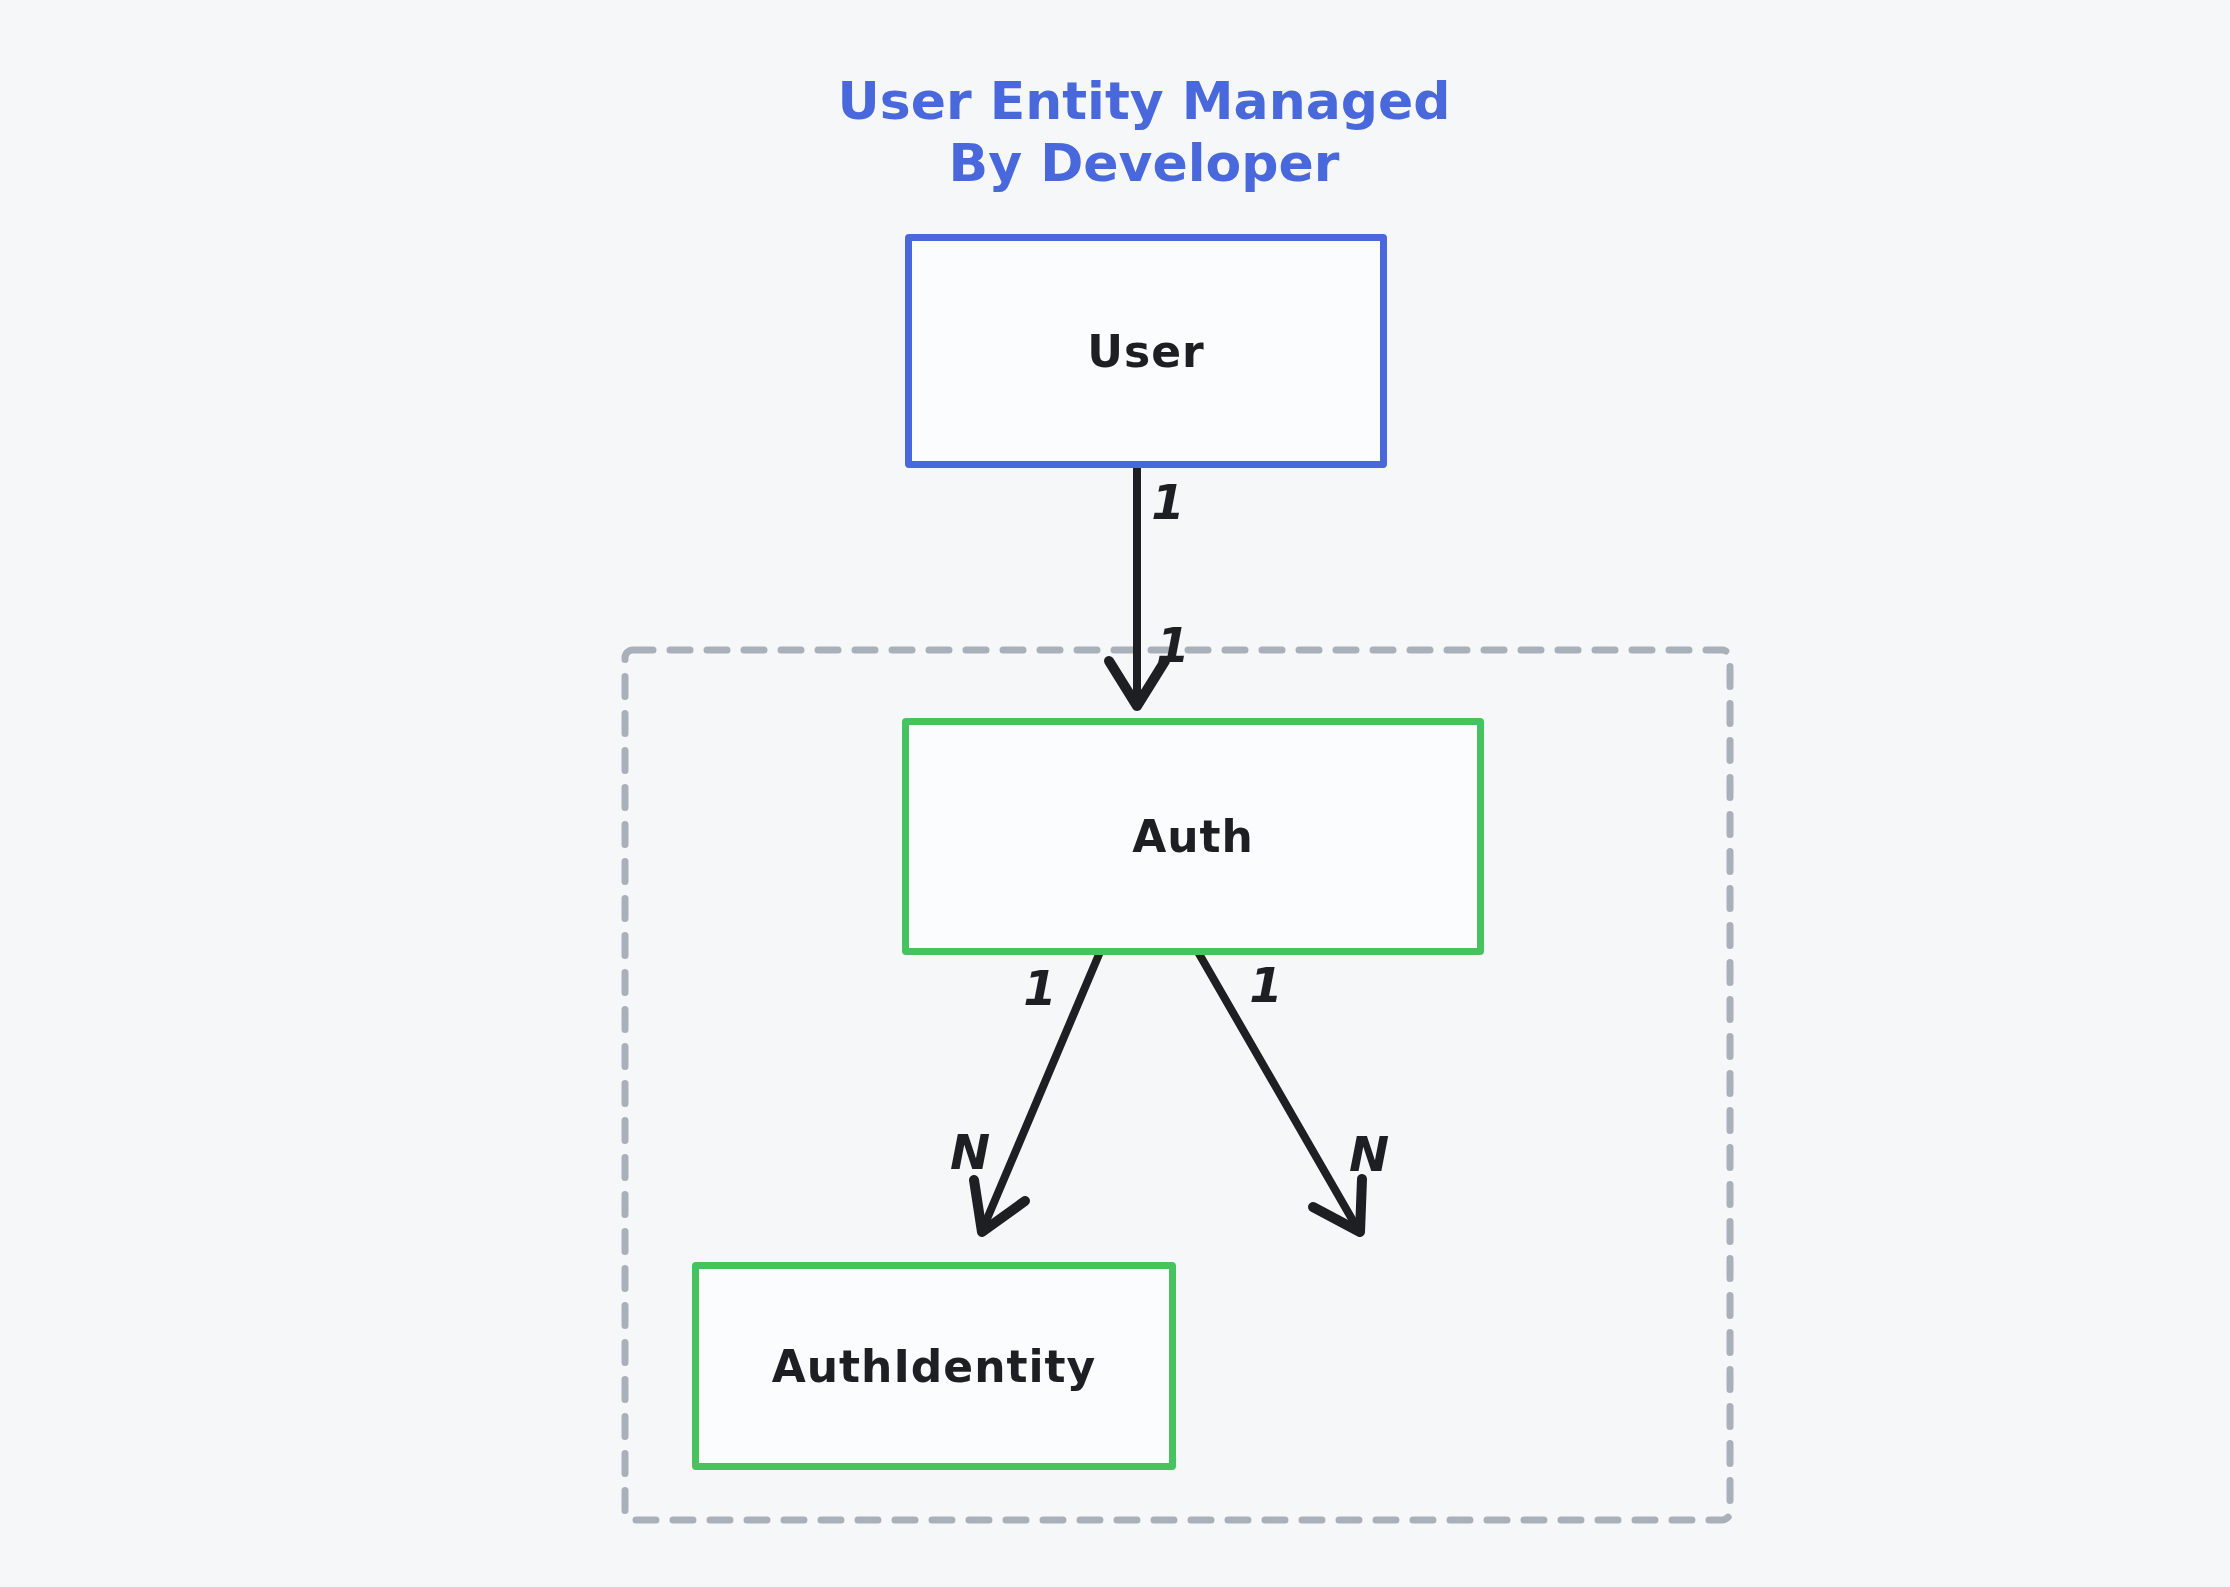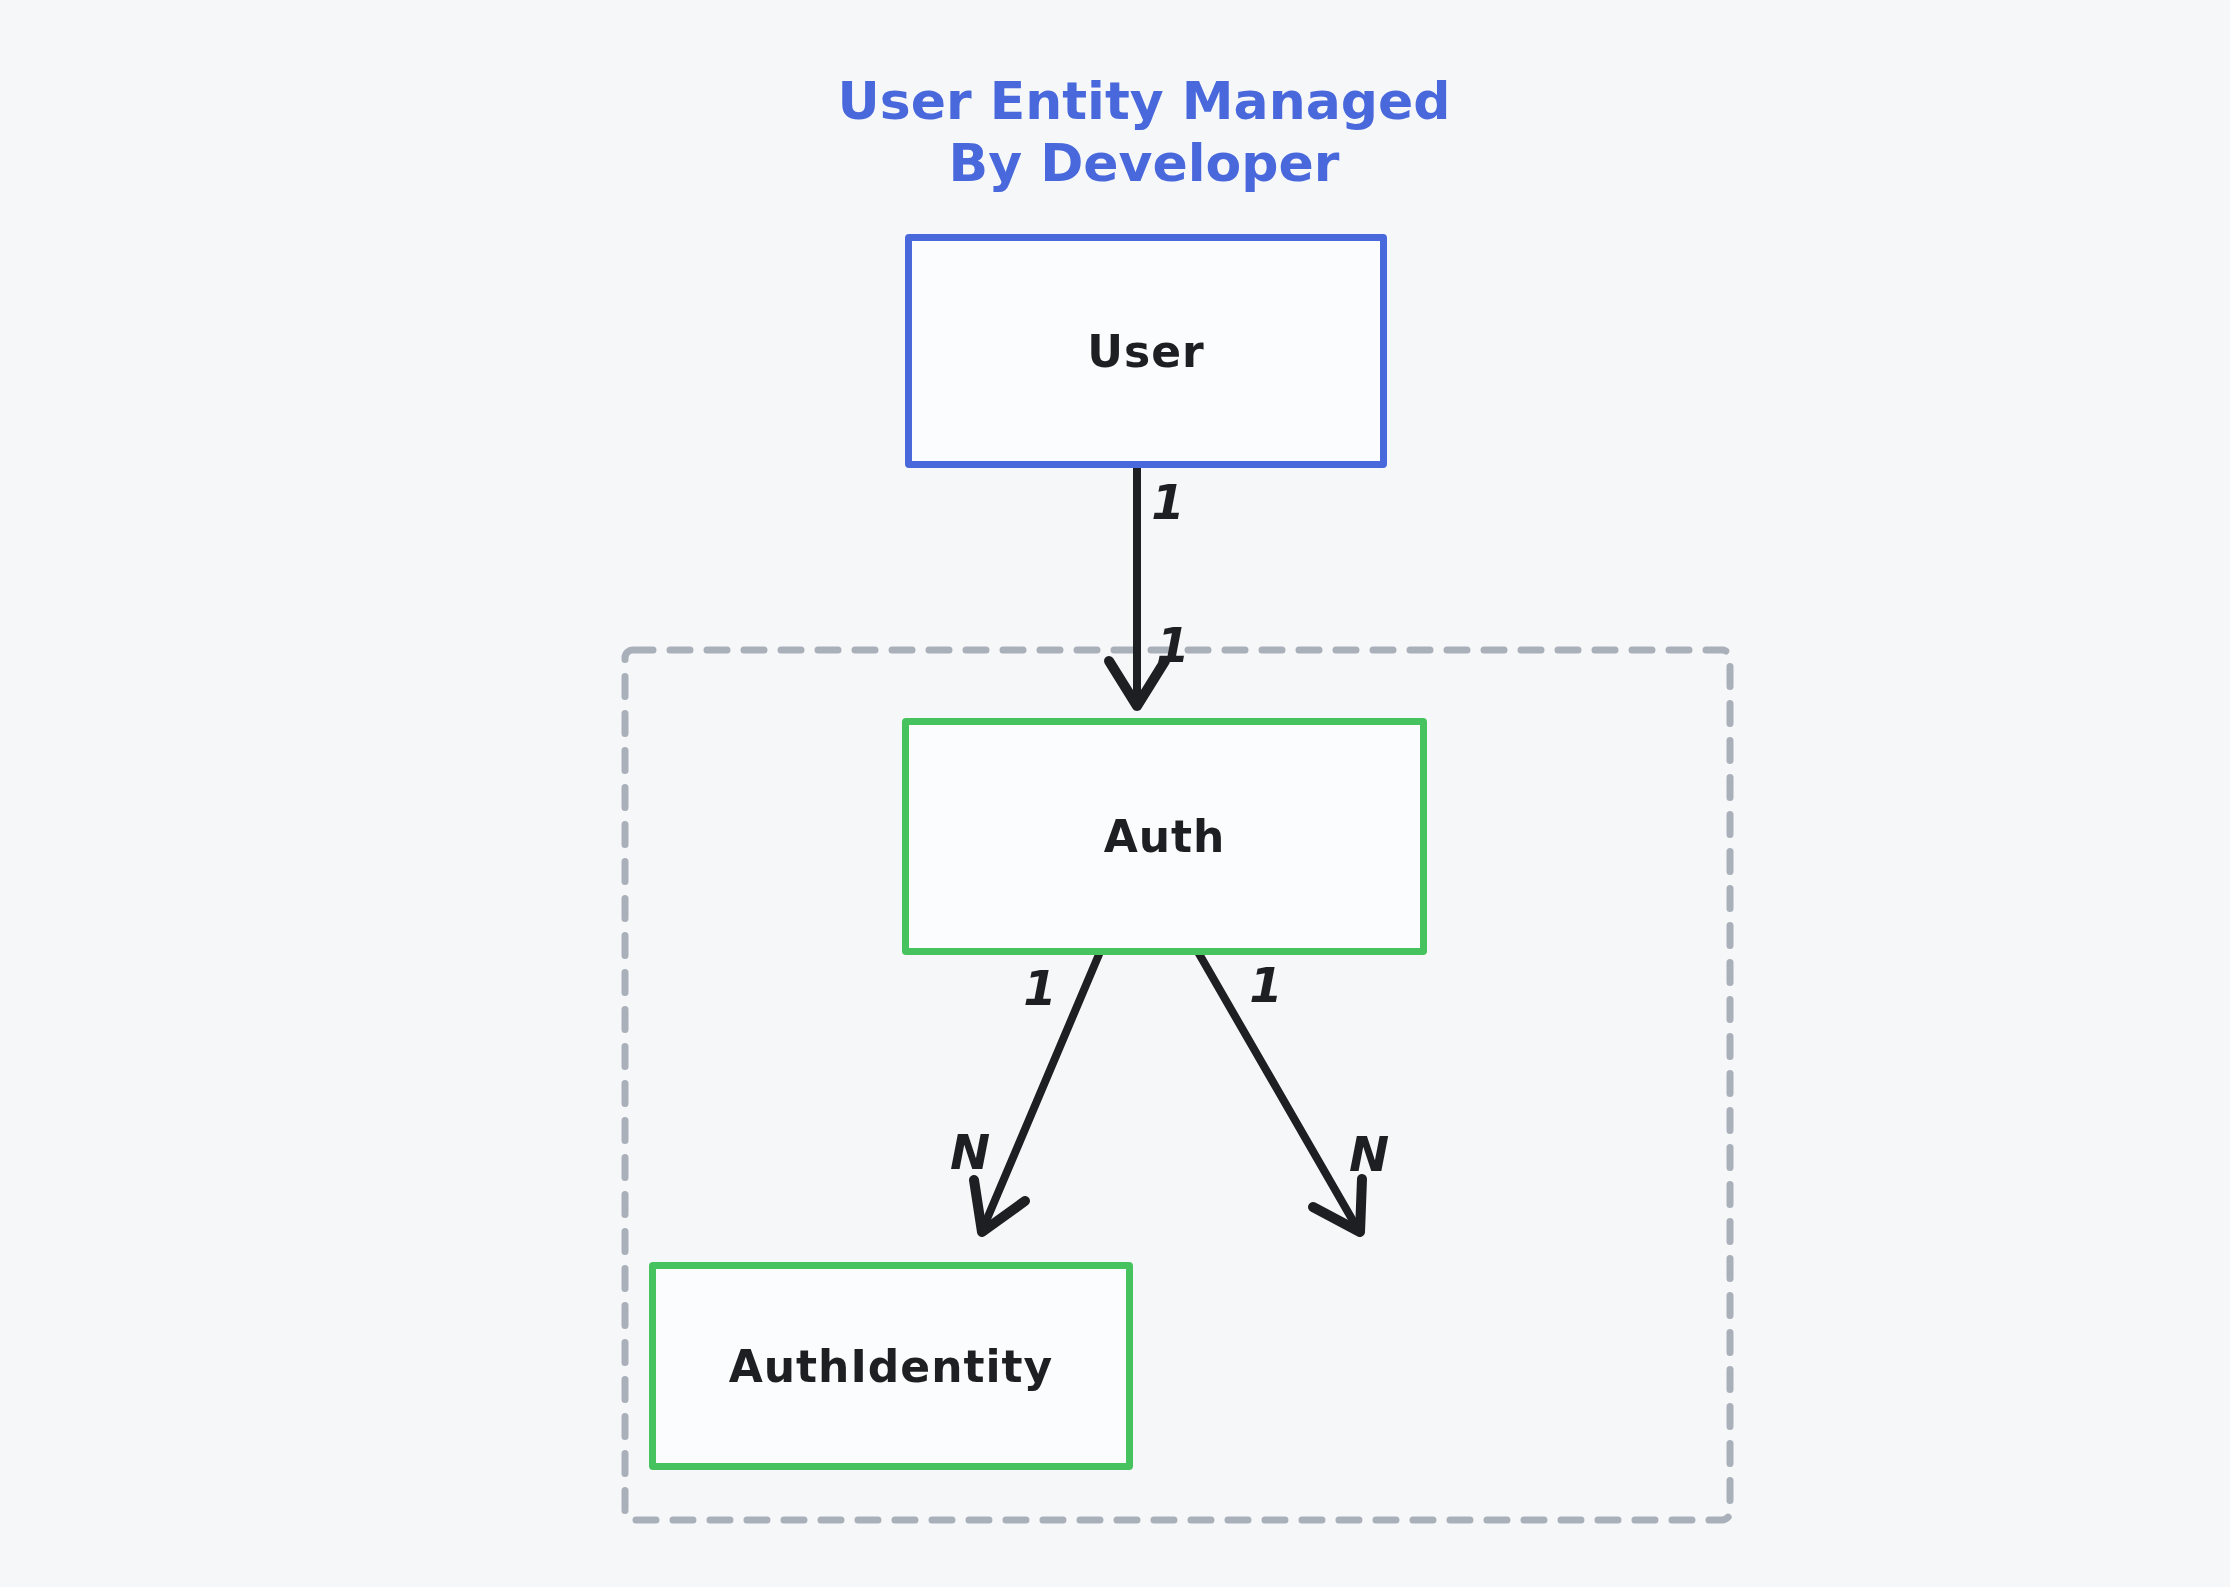--- a/index.html
+++ b/index.html
@@ -30,22 +30,22 @@
     justify-content: center;
     font-weight: bold;
     font-size: 44px;
     color: var(--ink);
     letter-spacing: 1px;
   }
   .node.blue  { border-color: var(--blue); }
   .node.green { border-color: var(--green); }
 
   .node-user         { left: 905px;  top: 234px;  width: 482px; height: 234px; }
-  .node-auth         { left: 902px;  top: 718px;  width: 525px; height: 237px; }
-  .node-authidentity { left: 649px;  top: 1262px; width: 484px; height: 208px; }
+  .node-auth         { left: 902px;  top: 718px;  width: 582px; height: 237px; }
+  .node-authidentity { left: 692px;  top: 1262px; width: 484px; height: 208px; }
   .node-session      { left: 1200px; top: 1262px; width: 483px; height: 208px; }
 
   .caption {
     position: absolute;
     transform: translateX(-50%);
     text-align: center;
     font-weight: bold;
     white-space: nowrap;
   }
   .caption.blue {

